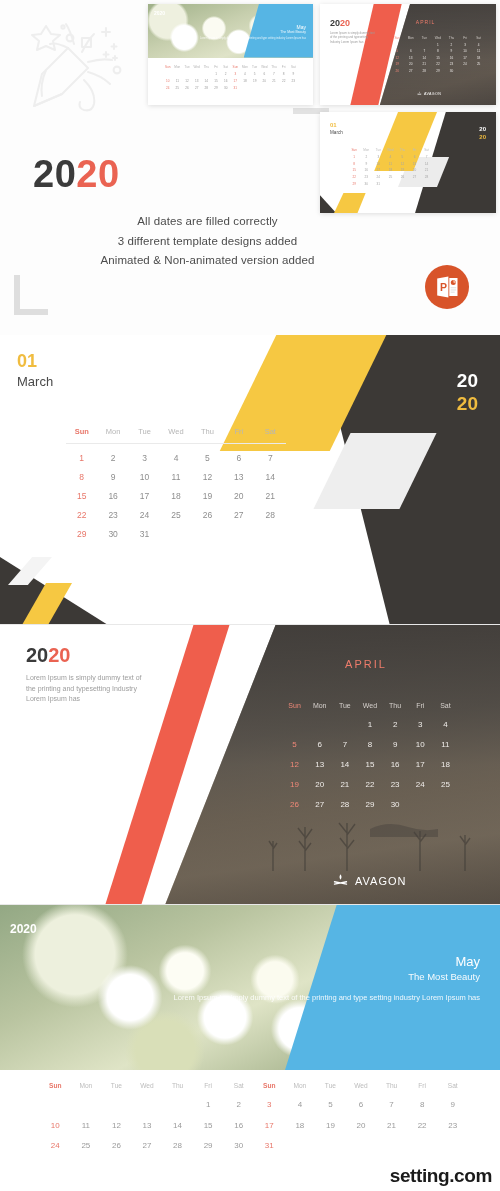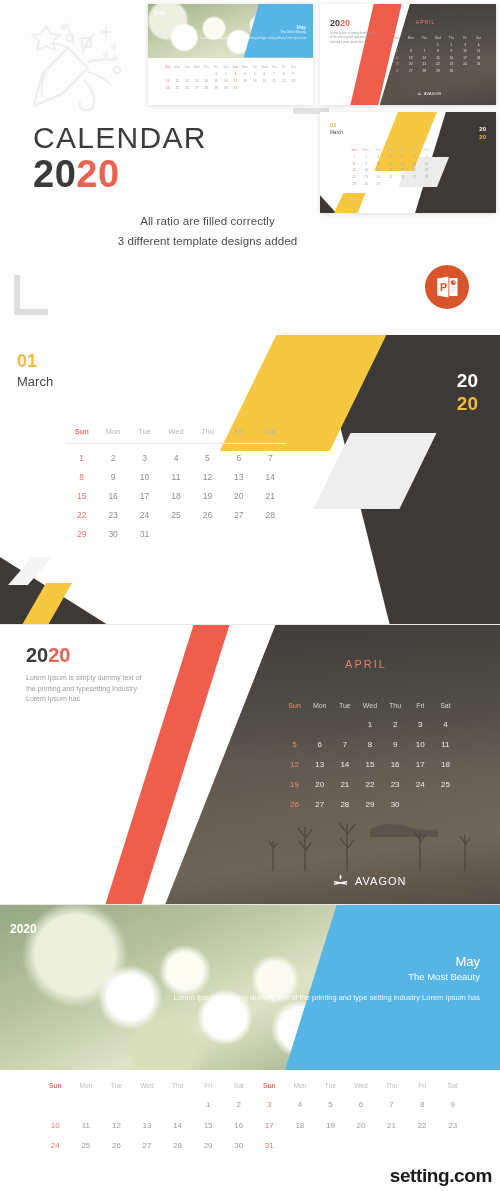--- a/index.html
+++ b/index.html
@@ -228,28 +228,28 @@
         <rect x="60" y="24" width="9" height="9"></rect>
         <circle cx="95" cy="56" r="3.4"></circle>
         <circle cx="41" cy="13" r="1.6"></circle>
         <path d="M84 14 l0 8 M80 18 l8 0"></path>
         <path d="M92 30 l0 5 M89.5 32.5 l5 0"></path>
         <path d="M84 38 l0 5 M81.5 40.5 l5 0"></path>
         <path d="M93 42 l0 4 M91 44 l4 0"></path>
       </g>
     </svg>
 
-    <div class="hero-title">CALENDAR</div>
     <div class="hero-year">
       <span class="a">20</span><span class="b">20</span>
     </div>
 
     <ul class="features">
-      <li>All ratio are filled correctly</li>
+      <li>All dates are filled correctly</li>
       <li>3 different template designs added</li>
+      <li>Animated &amp; Non-animated version added</li>
     </ul>
 
     <div class="ppt-badge">
       <svg viewBox="0 0 26 26">
         <path d="M3.2 4.6 L14.4 2.6 V23.4 L3.2 21.4 Z" fill="#ffffff"></path>
         <text x="6" y="16.6" font-family="Liberation Sans, sans-serif" font-size="10.5" font-weight="700" fill="#d8542a">P</text>
         <rect x="15.3" y="4.0" width="8.2" height="18" fill="#ffffff"></rect>
         <path d="M17 6.2 h4.6 v4.6 h-4.6 Z" fill="#e8apla" opacity="0"></path>
         <circle cx="19.3" cy="8.6" r="2.5" fill="#d8542a"></circle>
         <path d="M19.3 8.6 L19.3 6.1 A2.5 2.5 0 0 1 21.6 9.4 Z" fill="#f3b49c"></path>

